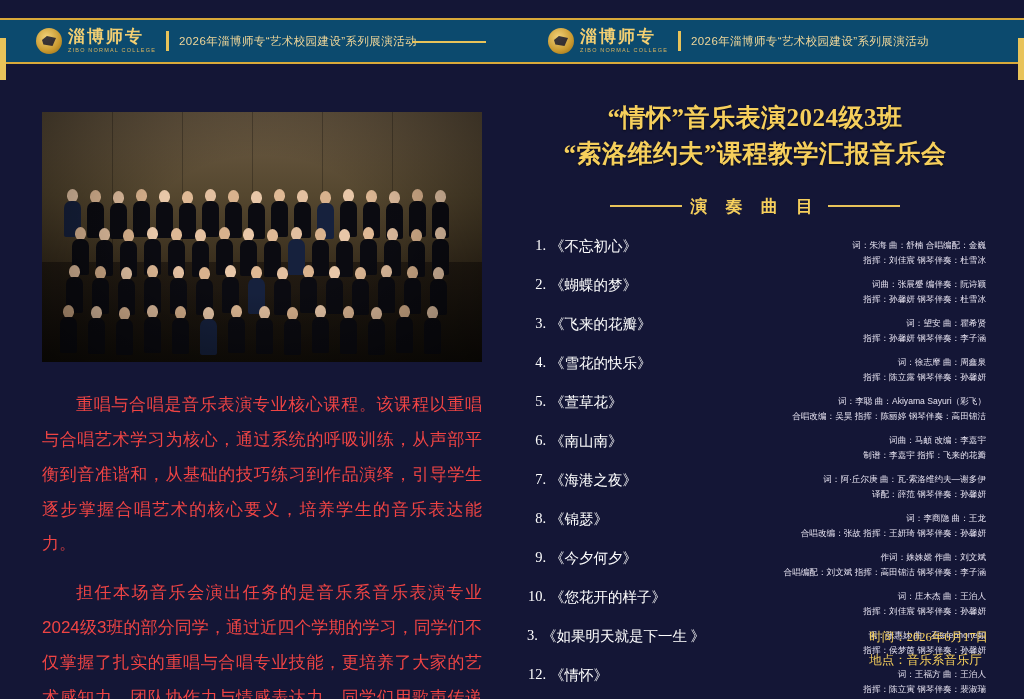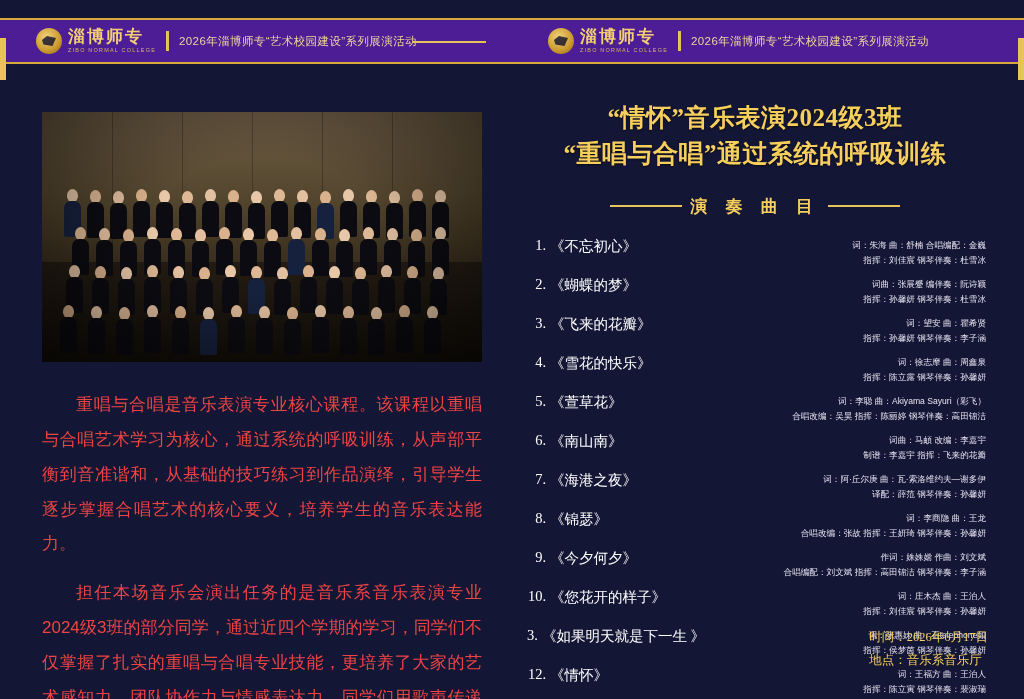--- a/index.html
+++ b/index.html
@@ -12,21 +12,21 @@
   .poster{
     position:relative;
     width:1024px;height:699px;
     background:#141636;
     overflow:hidden;
   }
   
   .banner{
     position:absolute;left:0;top:18px;
     width:1024px;height:42px;
-    background:#4c1d95;
+    background:#0c4a6e;
     border-top:2px solid #d8a93a;
     border-bottom:2px solid #d8a93a;
   }
   .banner-inner{
     display:flex;align-items:center;height:42px;
   }
   .banner-half{
     position:relative;
     width:512px;height:42px;
     display:flex;align-items:center;
@@ -489,21 +489,21 @@
 
     <div class="body-text">
       <p>重唱与合唱是音乐表演专业核心课程。该课程以重唱与合唱艺术学习为核心，通过系统的呼吸训练，从声部平衡到音准谐和，从基础的技巧练习到作品演绎，引导学生逐步掌握合唱艺术的核心要义，培养学生的音乐表达能力。</p>
       <p>担任本场音乐会演出任务的是音乐系音乐表演专业2024级3班的部分同学，通过近四个学期的学习，同学们不仅掌握了扎实的重唱与合唱专业技能，更培养了大家的艺术感知力、团队协作力与情感表达力。同学们用歌声传递艺术初心，将技巧、情感与情怀相融，呈现最佳课程教学成果，同时也是对这段专业学习时光最温暖的回馈。</p>
     </div>
   </div>
 
   <div class="right-col">
     <div class="title">
       <div>“情怀”音乐表演2024级3班</div>
-      <div>“重唱与合唱”通过系统的呼吸训练</div>
+      <div>“索洛维约夫”课程教学汇报音乐会</div>
     </div>
 
     <div class="subhead">
       <span class="rule"></span>
       <span class="txt">演 奏 曲 目</span>
       <span class="rule"></span>
     </div>
 
     <div class="program" id="program">
         <div class="item">

